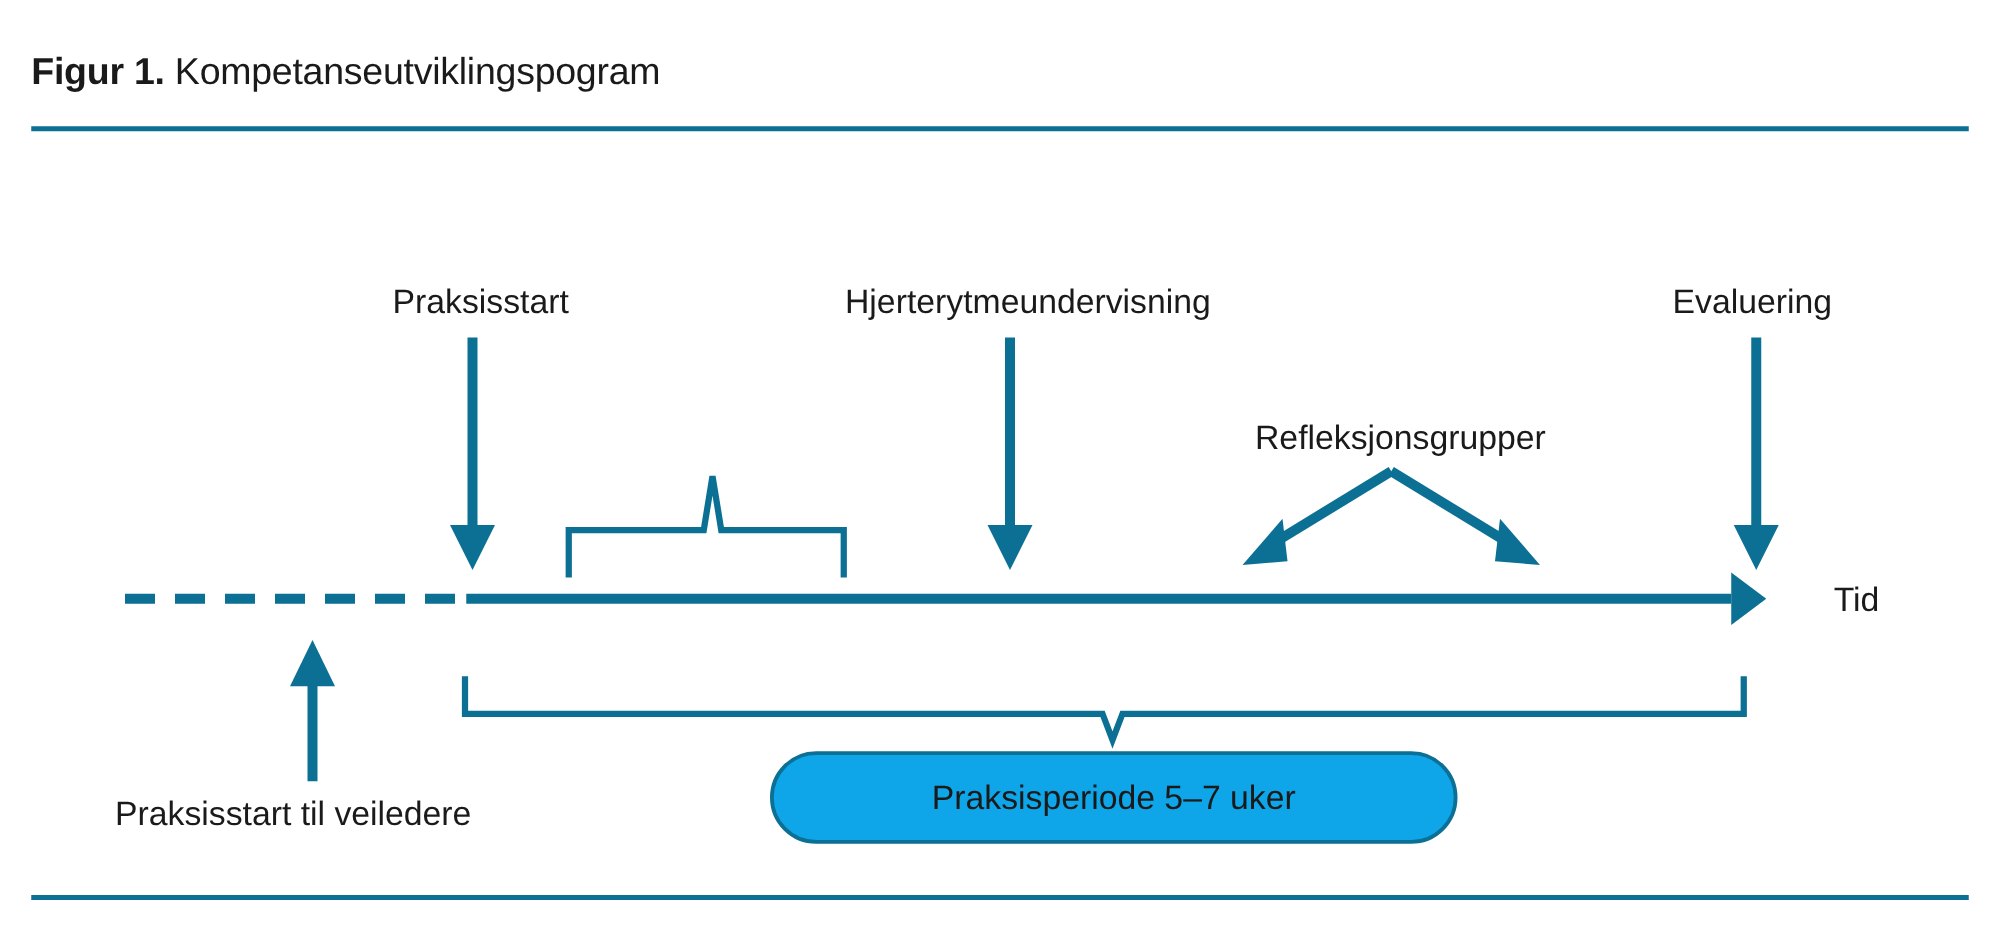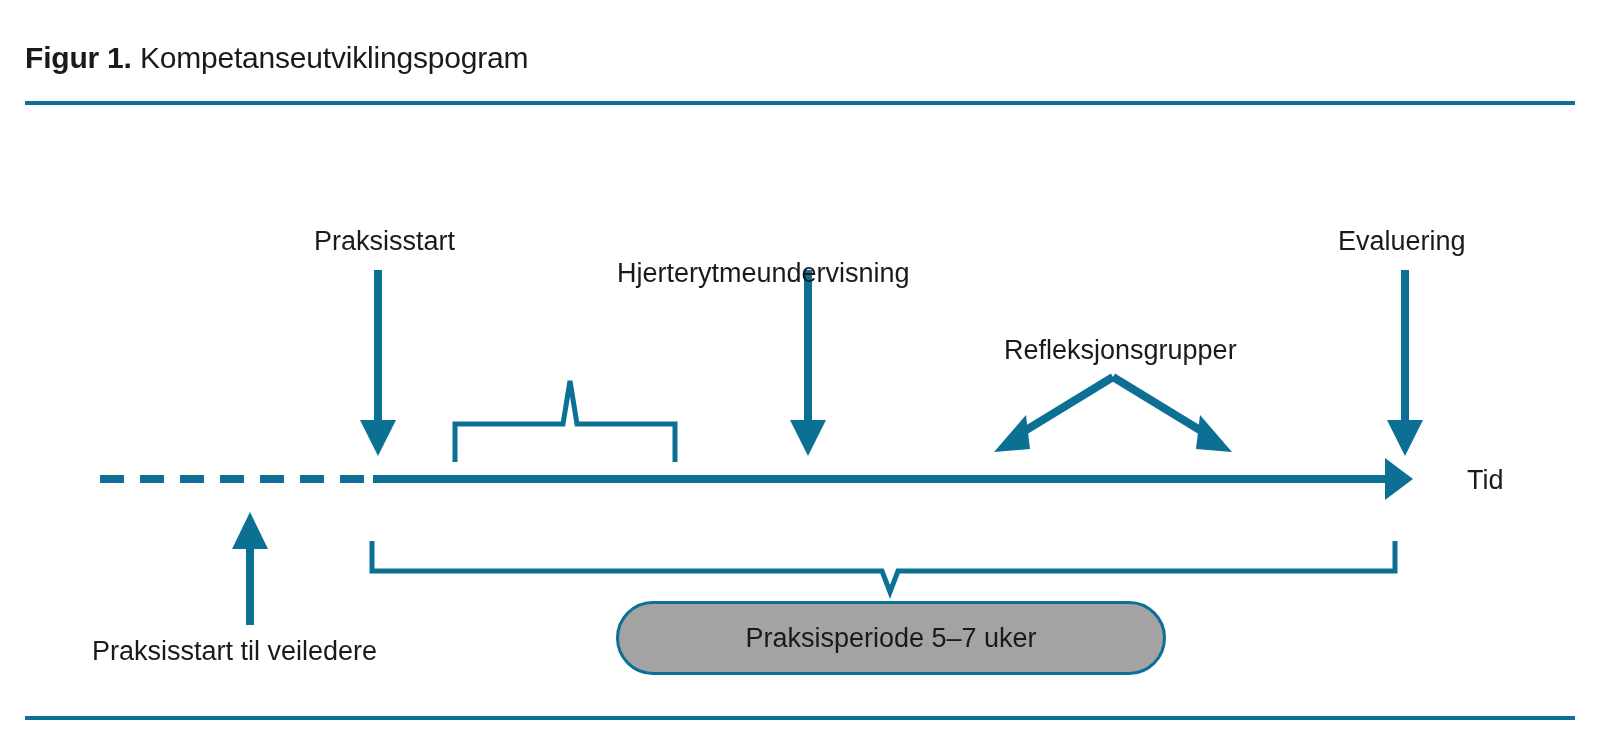--- a/index.html
+++ b/index.html
@@ -58,42 +58,42 @@
 
   
   .lbl {
     position: absolute;
     font-size: 27px;
     line-height: 32px;
     color: #1a1a1a;
     white-space: nowrap;
   }
   .lbl-praksisstart      { left: 314px;  top: 225px; }
-  .lbl-hjerterytme       { left: 617px;  top: 225px; margin-top: 32px; }
+  .lbl-hjerterytme       { left: 676px;  top: 225px; }
   .lbl-evaluering        { left: 1338px; top: 225px; }
   .lbl-fullfore          { left: 465px;  top: 334px; }
   .lbl-refleksjon        { left: 1004px; top: 334px; }
   .lbl-tid               { left: 1419px; top: 464px; margin-left: 48px; }
   .lbl-strukturert       { left: 601px;  top: 501px; }
   .lbl-informasjon       { left: 92px;   top: 635px; }
   .lbl-praksisperiode {
     position: absolute;
     left: 616px;
     top: 601px;
     width: 550px;
     height: 74px;
     border: 3px solid #0b7094;
     border-radius: 37px;
     box-sizing: border-box;
     display: flex;
     align-items: center;
     justify-content: center;
     font-size: 27px;
     color: #1a1a1a;
-    background: #a3a3a3;
+    background: #0ea5e9;
   }
 </style>
 </head>
 <body>
 
 <div class="figure-root">
 
   <div class="fig-title">
     <span class="fig-num">Figur 1.</span><span> </span><span class="fig-caption">Kompetanseutviklingspogram</span>
   </div>

